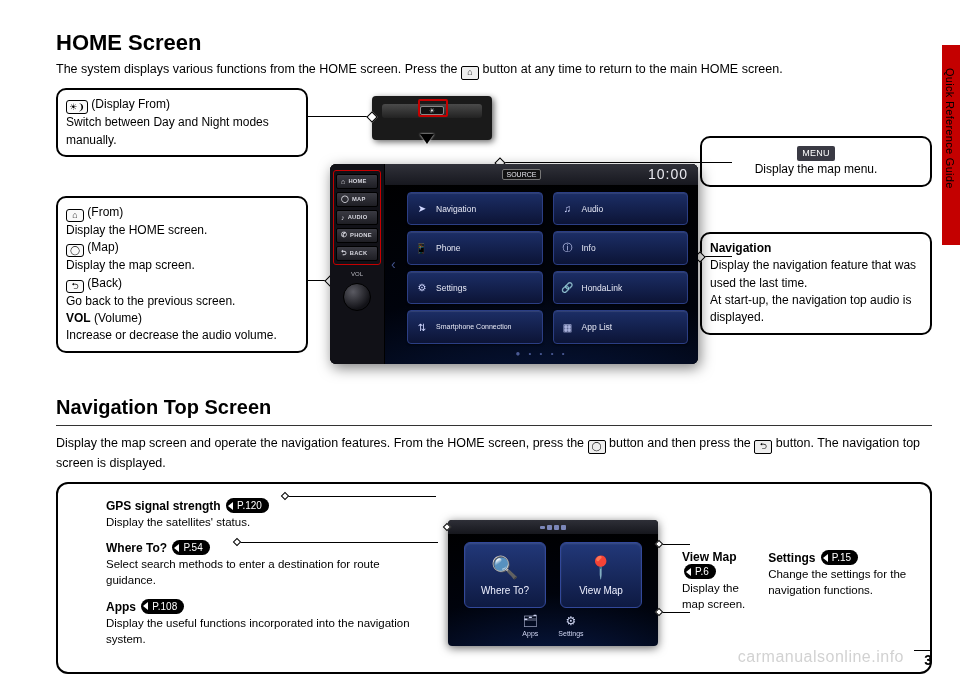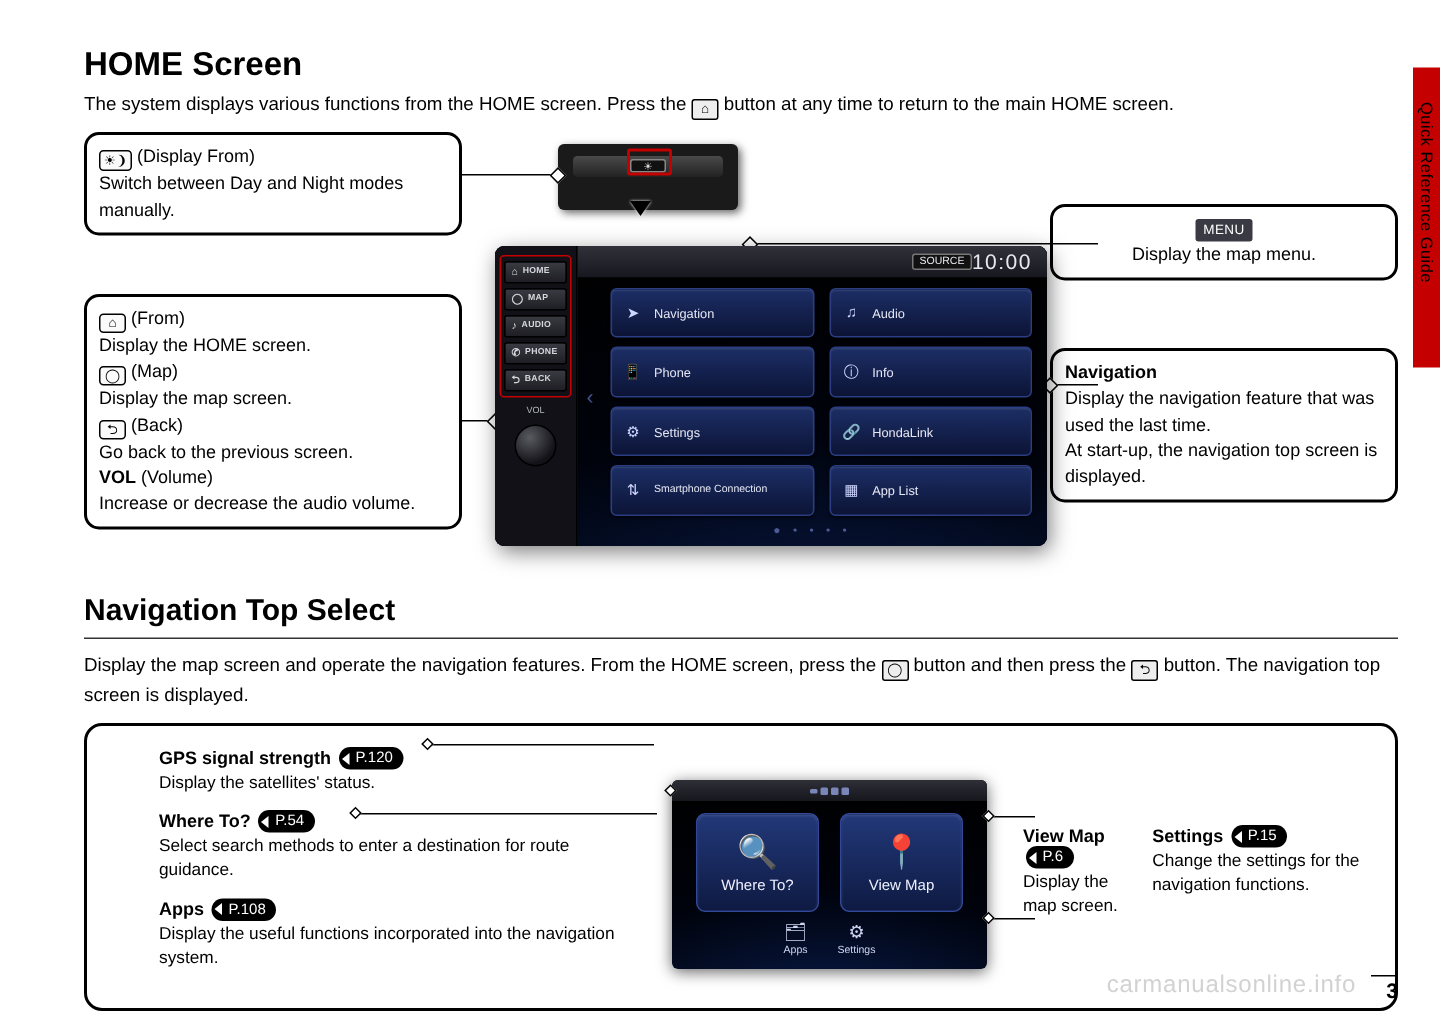--- a/index.html
+++ b/index.html
@@ -207,21 +207,21 @@
   }
   .screen {
     flex:1;
     position:relative;
     background: radial-gradient(ellipse 180% 140% at 50% 140%, #0a1e52 0%, #00030c 55%, #000 100%);
     border-left:1px solid #000;
     overflow:hidden;
   }
   .statusbar {
     position:absolute; top:0; left:0; right:0;
-    height:22px; display:flex; align-items:center; justify-content:flex-end;
+    height:22px; display:flex; align-items:center; justify-content:space-between;
     padding:0 10px;
     color:#e8e8ef; font-size:9px;
     background: linear-gradient(#303139,#17181f);
     border-bottom:1px solid #000;
   }
   .statusbar .src {
     font-size:7px; border:1px solid #777; padding:1px 4px; border-radius:2px; background:#111;
   }
   .statusbar .clock { font-size:14px; letter-spacing:1px; }
   .tile-grid {
@@ -384,21 +384,21 @@
     </div>
 
     <div class="callout co-menu">
       <span class="menu-chip">MENU</span><br>
       <span>Display the map menu.</span>
     </div>
 
     <div class="callout co-nav">
       <b>Navigation</b><br>
       <span>Display the navigation feature that was used the last time.</span><br>
-      <span>At start-up, the navigation top screen is displayed.</span>
+      <span>At start-up, the navigation top audio is displayed.</span>
     </div>
 
     <div class="callout co-left">
       <span class="glyph small">⌂</span>
       <span>(From)</span><br>
       <span>Display the HOME screen.</span><br>
       <span class="glyph small">◯</span>
       <span>(Map)</span><br>
       <span>Display the map screen.</span><br>
       <span class="glyph small">⮌</span>
@@ -482,21 +482,21 @@
               <span class="ticon">▦</span>
               <span class="tlabel">App List</span>
             </div>
         </div>
         <div class="dots">● • • • •</div>
       </div>
     </div>
 
   </div>
 
-  <h2>Navigation Top Select</h2>
+  <h2>Navigation Top Screen</h2>
   <div class="rule"></div>
   <p class="intro">
     <span>Display the map screen and operate the navigation features. From the HOME screen, press the </span>
     <span class="map-icon">◯</span>
     <span> button and then press the </span>
     <span class="back-icon">⮌</span>
     <span> button. The navigation top screen is displayed.</span>
   </p>
 
   <div class="bottom-frame">

